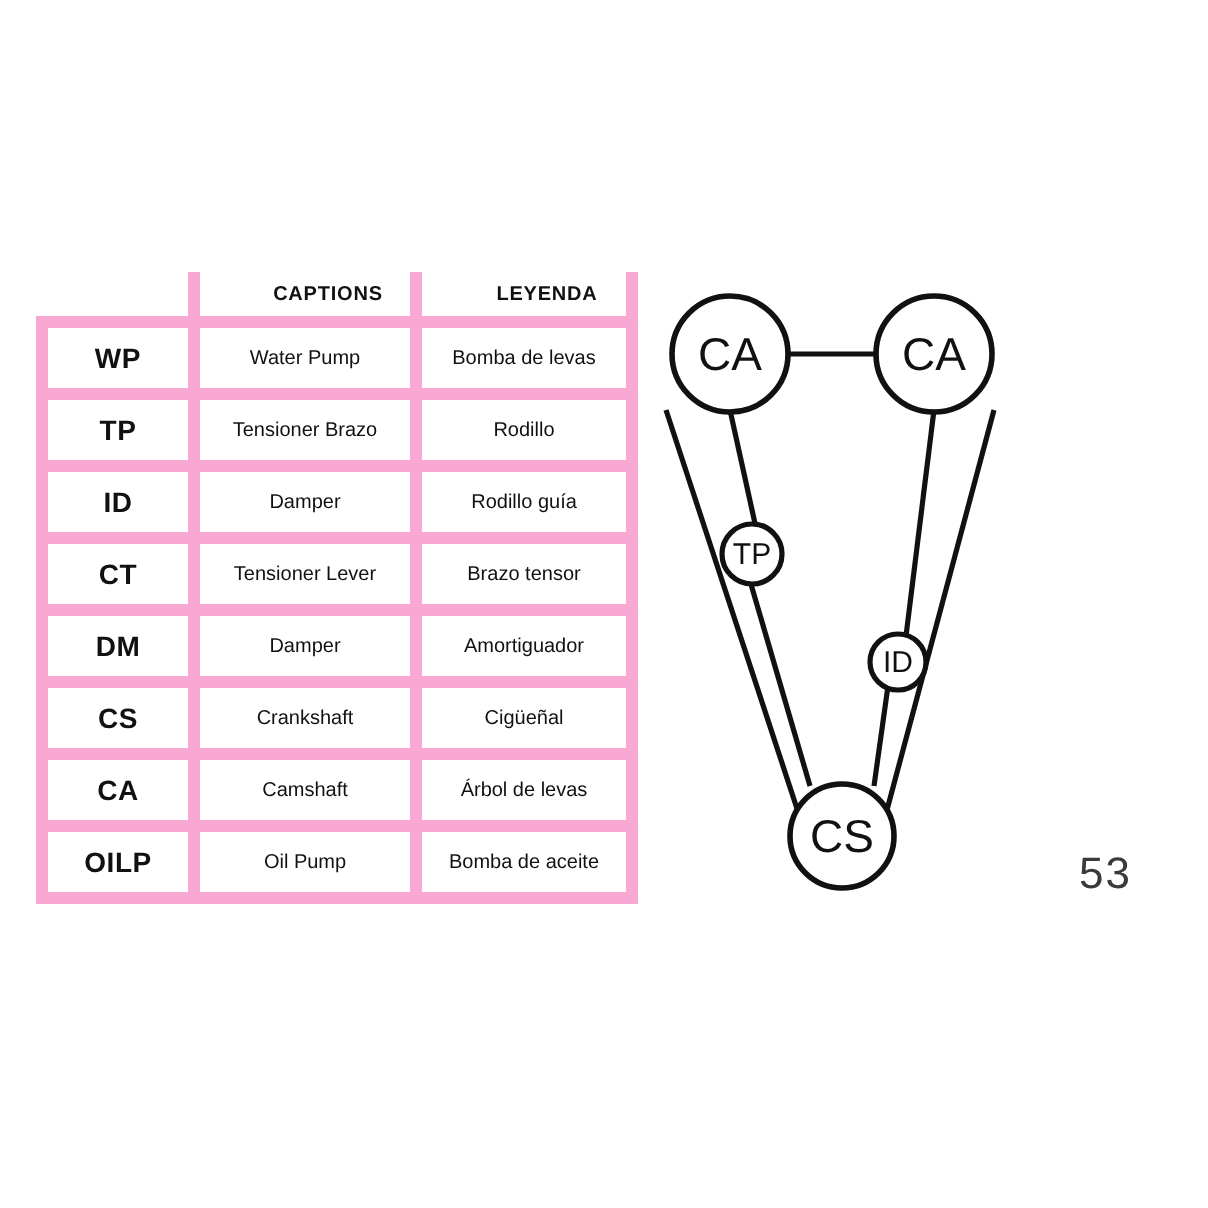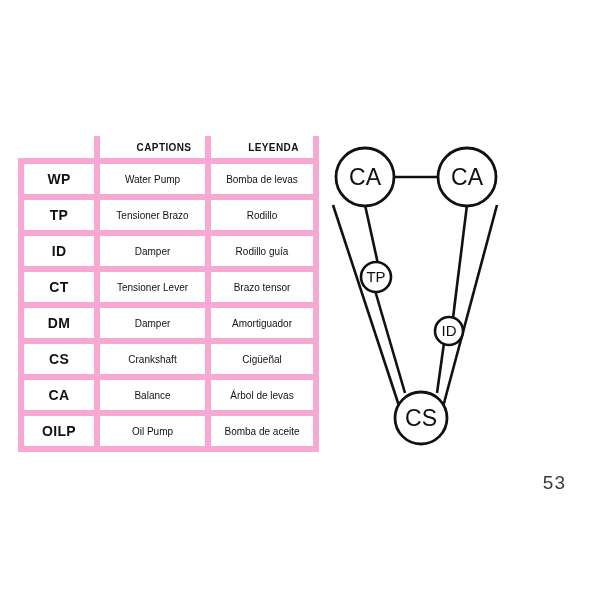--- a/index.html
+++ b/index.html
@@ -92,22 +92,22 @@
     fill: #111111;
     text-anchor: middle;
     dominant-baseline: middle;
   }
   .pulley-label.big { font-size: 23px; }
   .pulley-label.small { font-size: 15px; }
 
   #page-number {
     position: absolute;
     right: 38px;
-    top: 472px;
-    font-size: 19px;
+    top: 424px;
+    font-size: 22px;
     letter-spacing: 1px;
     color: #3a3a3a;
     font-family: "Liberation Sans", sans-serif;
   }
 </style>
 </head>
 <body>
 
 <div id="page">
 
@@ -145,21 +145,21 @@
         <td class="term">Damper</td>
         <td class="term">Amortiguador</td>
       </tr>
       <tr>
         <td class="code">CS</td>
         <td class="term">Crankshaft</td>
         <td class="term">Cigüeñal</td>
       </tr>
       <tr>
         <td class="code">CA</td>
-        <td class="term">Balance</td>
+        <td class="term">Camshaft</td>
         <td class="term">Árbol de levas</td>
       </tr>
       <tr>
         <td class="code">OILP</td>
         <td class="term">Oil Pump</td>
         <td class="term">Bomba de aceite</td>
       </tr>
     </tbody>
   </table>
 

